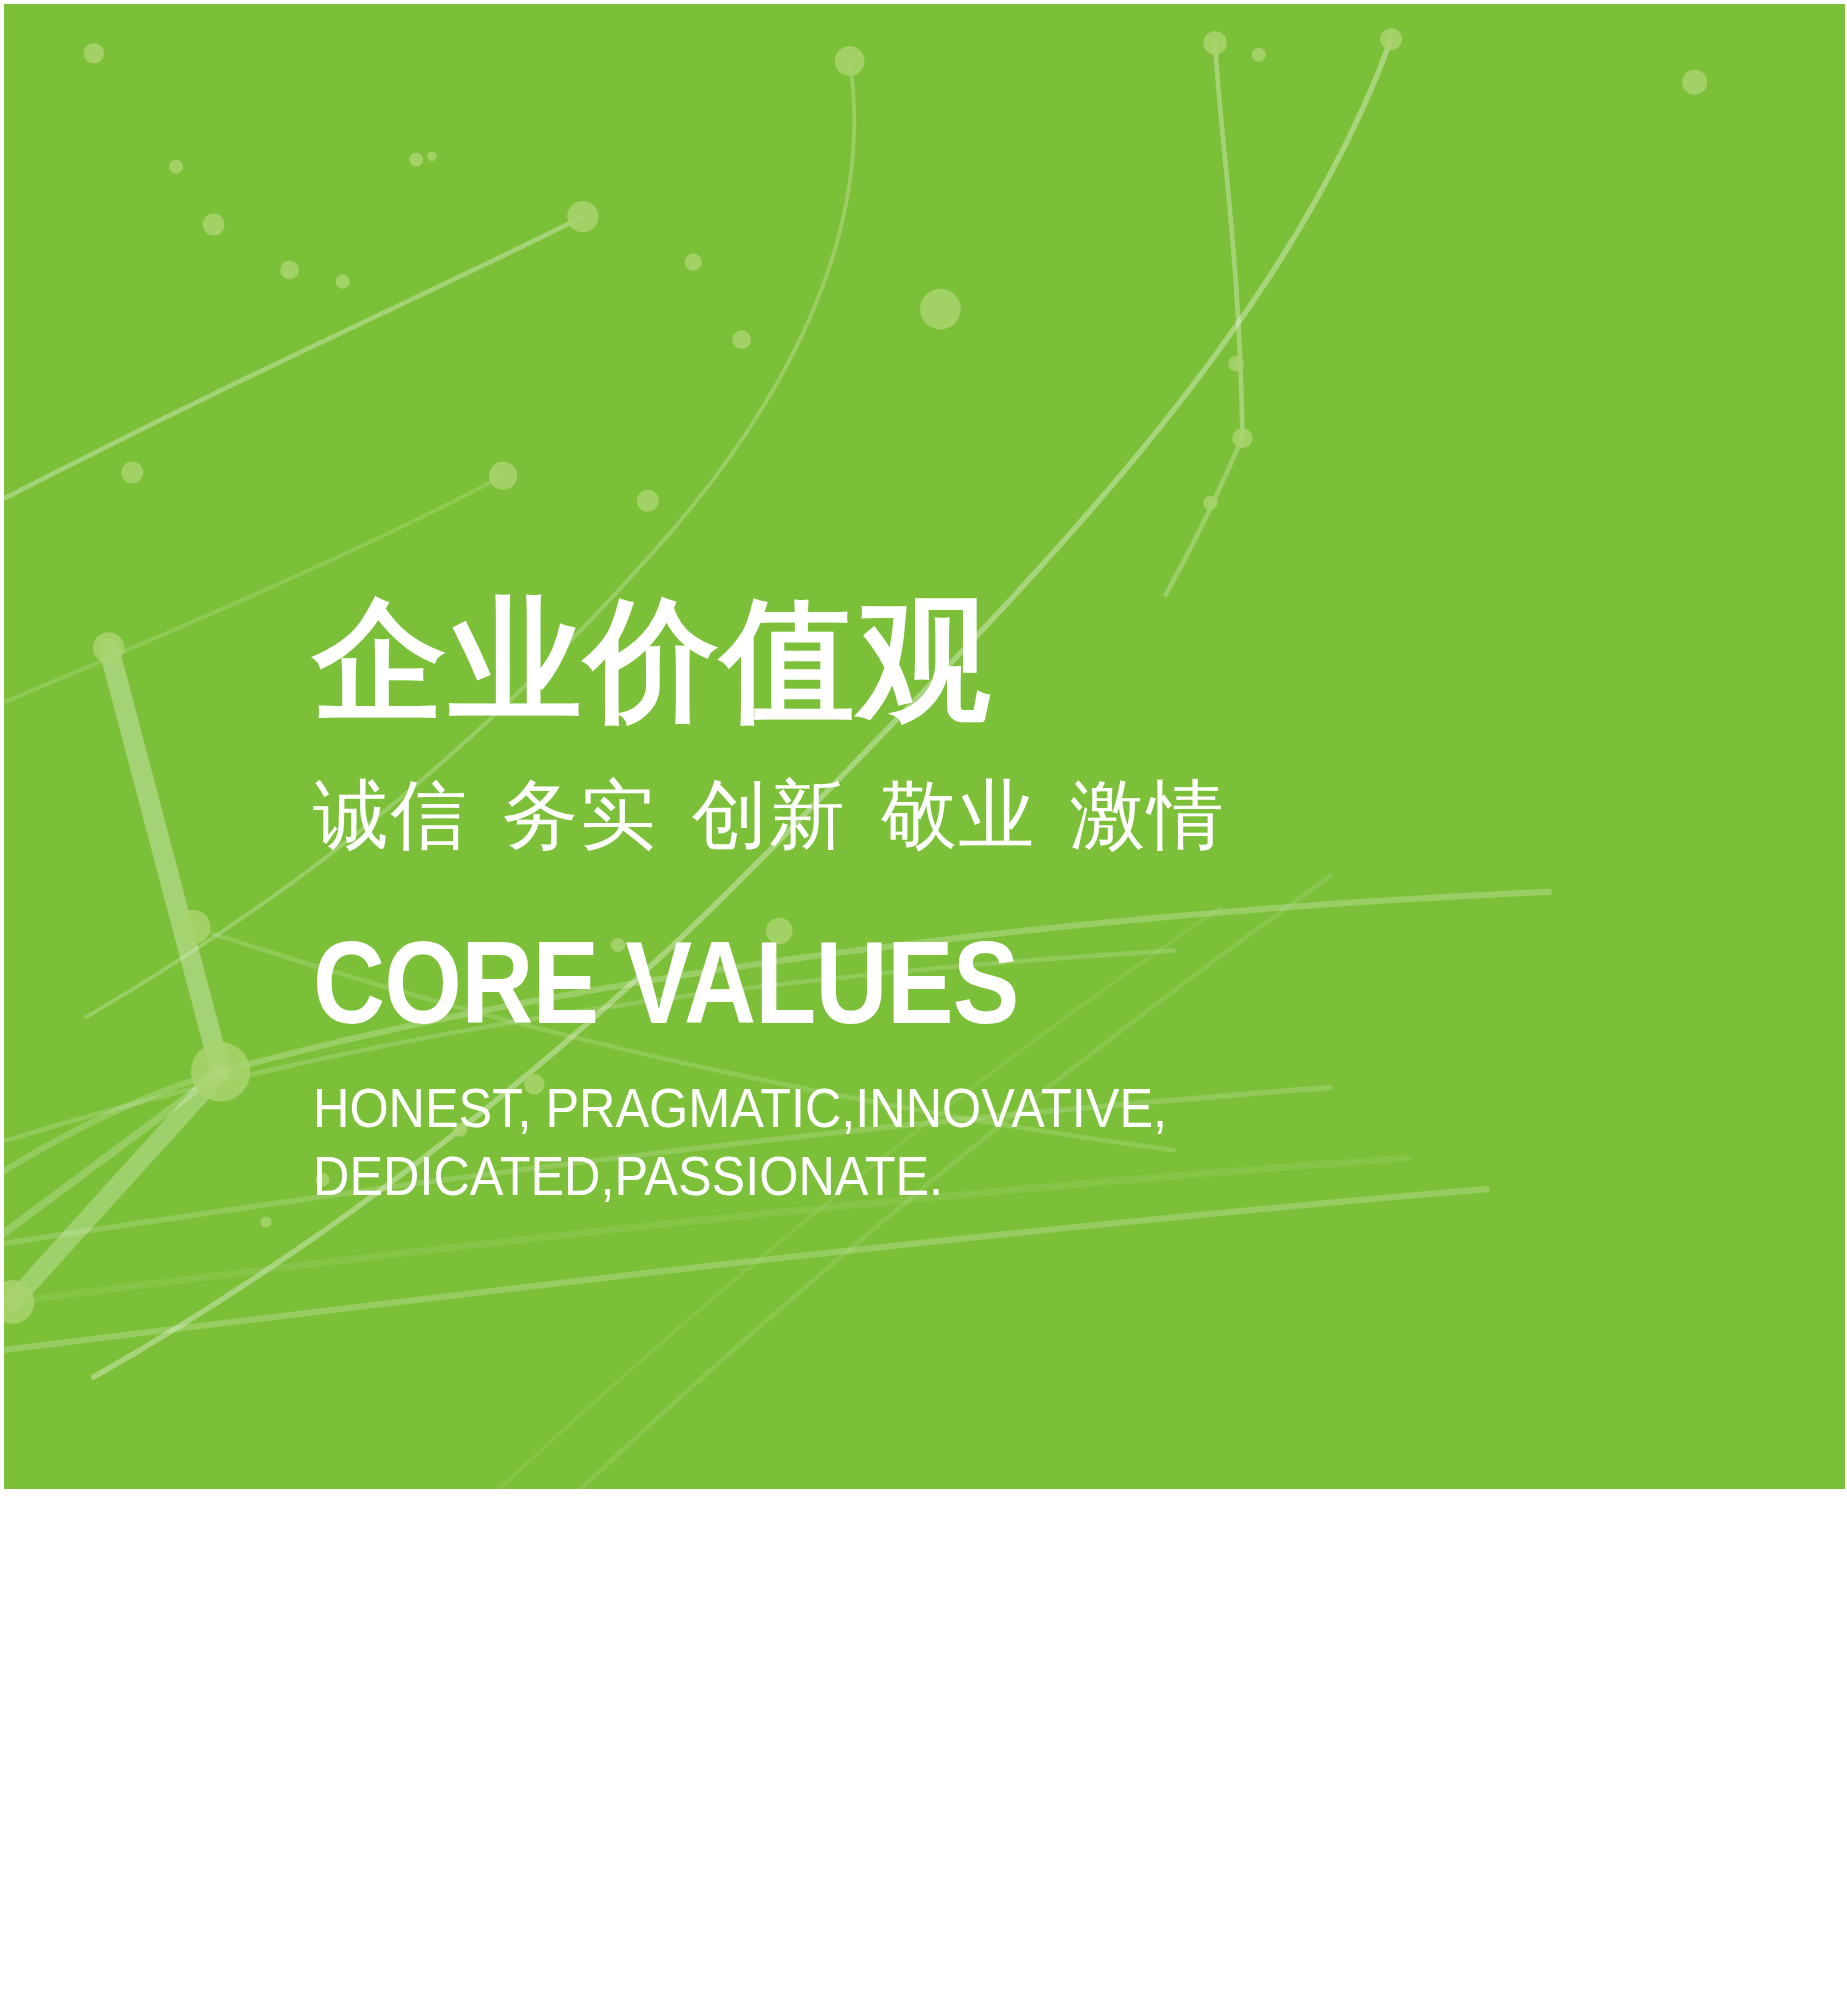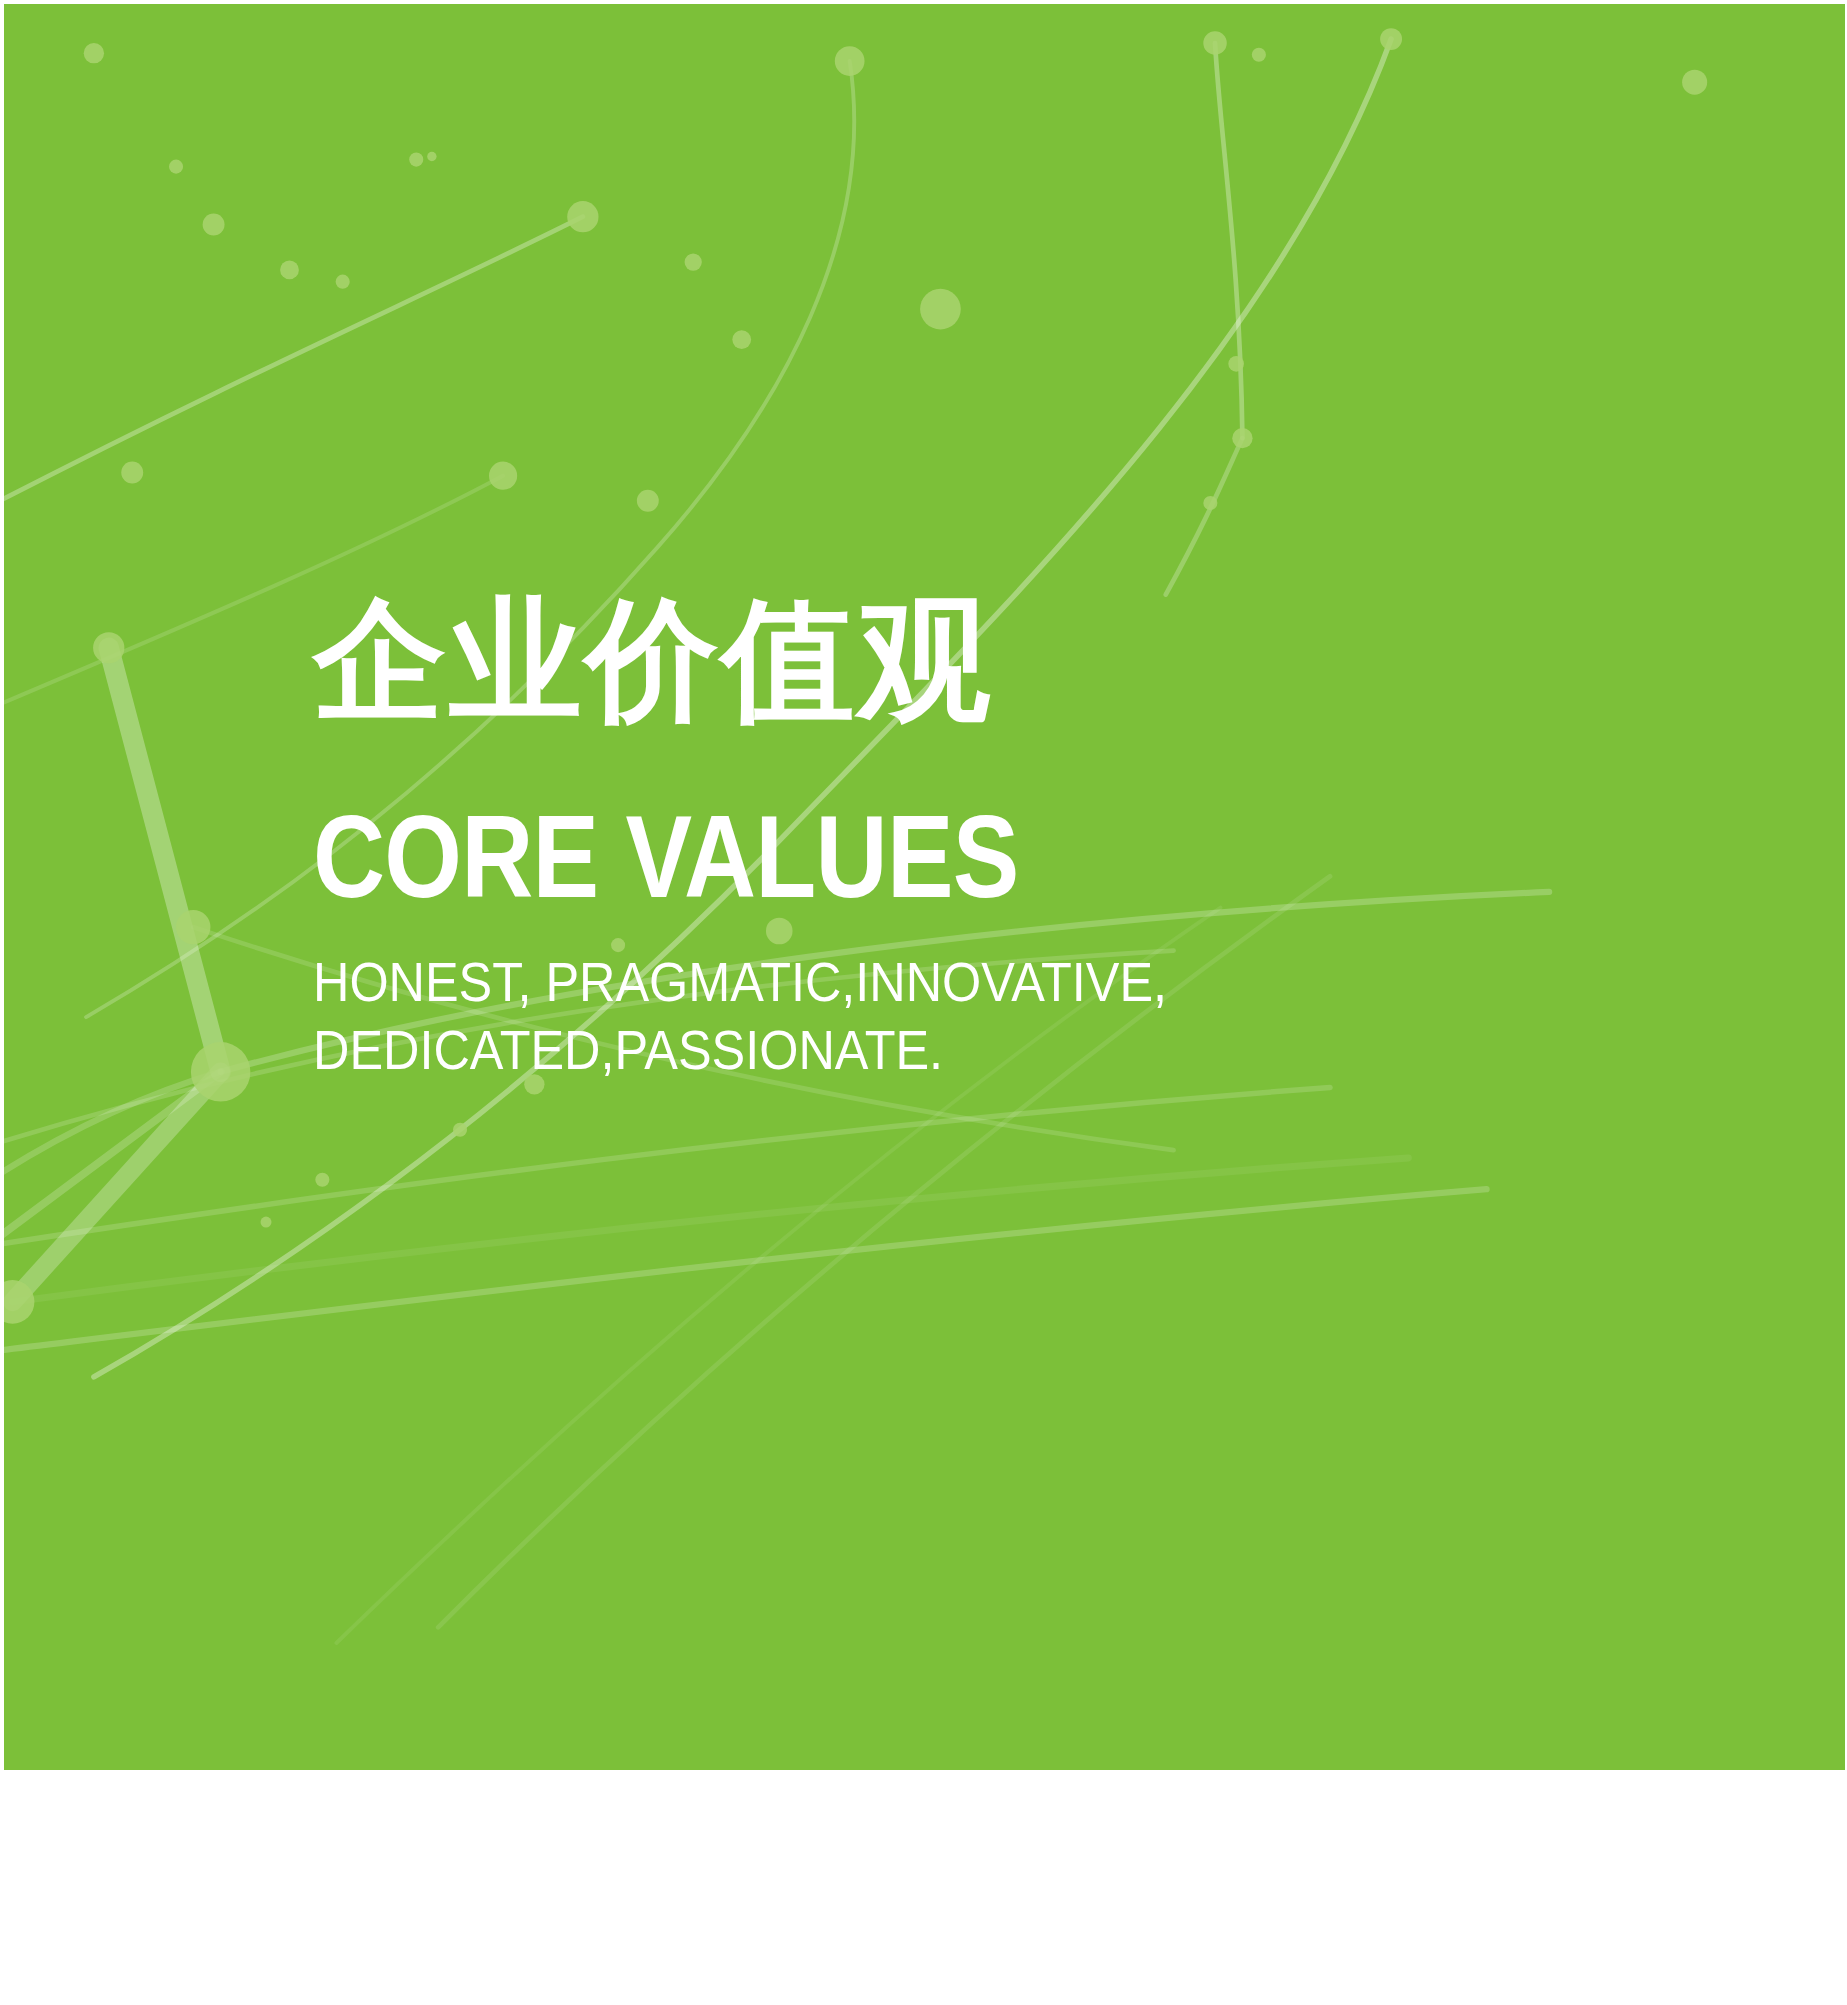--- a/index.html
+++ b/index.html
@@ -3,21 +3,21 @@
 <meta charset="utf-8">
 <style>
   html, body {
     margin: 0;
     padding: 0;
     background: #ffffff;
   }
   .poster {
     position: relative;
     width: 1848px;
-    height: 1770px;
+    height: 1489px;
     overflow: hidden;
     background: #7cc039;
     font-family: "Liberation Sans", "DejaVu Sans", sans-serif;
   }
   
   .edge-top {
     position: absolute;
     top: 0; left: 0;
     width: 100%;
     height: 3.9px;
@@ -179,20 +179,23 @@
       <circle cx="412" cy="1508" r="9"></circle>
       <circle cx="340" cy="1562" r="7"></circle>
       <circle cx="16" cy="1664" r="28"></circle>
     </g>
   </svg>
 
   <div class="content">
 
     <h1 class="title-cn">企业价值观</h1>
 
+    <div class="subtitle-cn">
+      <span>诚信</span><span class="sp"></span><span>务实</span><span class="sp"></span><span>创新</span><span class="sp"></span><span>敬业</span><span class="sp"></span><span>激情</span>
+    </div>
 
     <h2 class="title-en">CORE VALUES</h2>
 
     <p class="desc-en"><span>HONEST, PRAGMATIC,INNOVATIVE,</span><span class="l2">DEDICATED,PASSIONATE.</span></p>
 
   </div>
 
   <div class="edge-top"></div>
   <div class="edge-left"></div>
   <div class="edge-right"></div>

